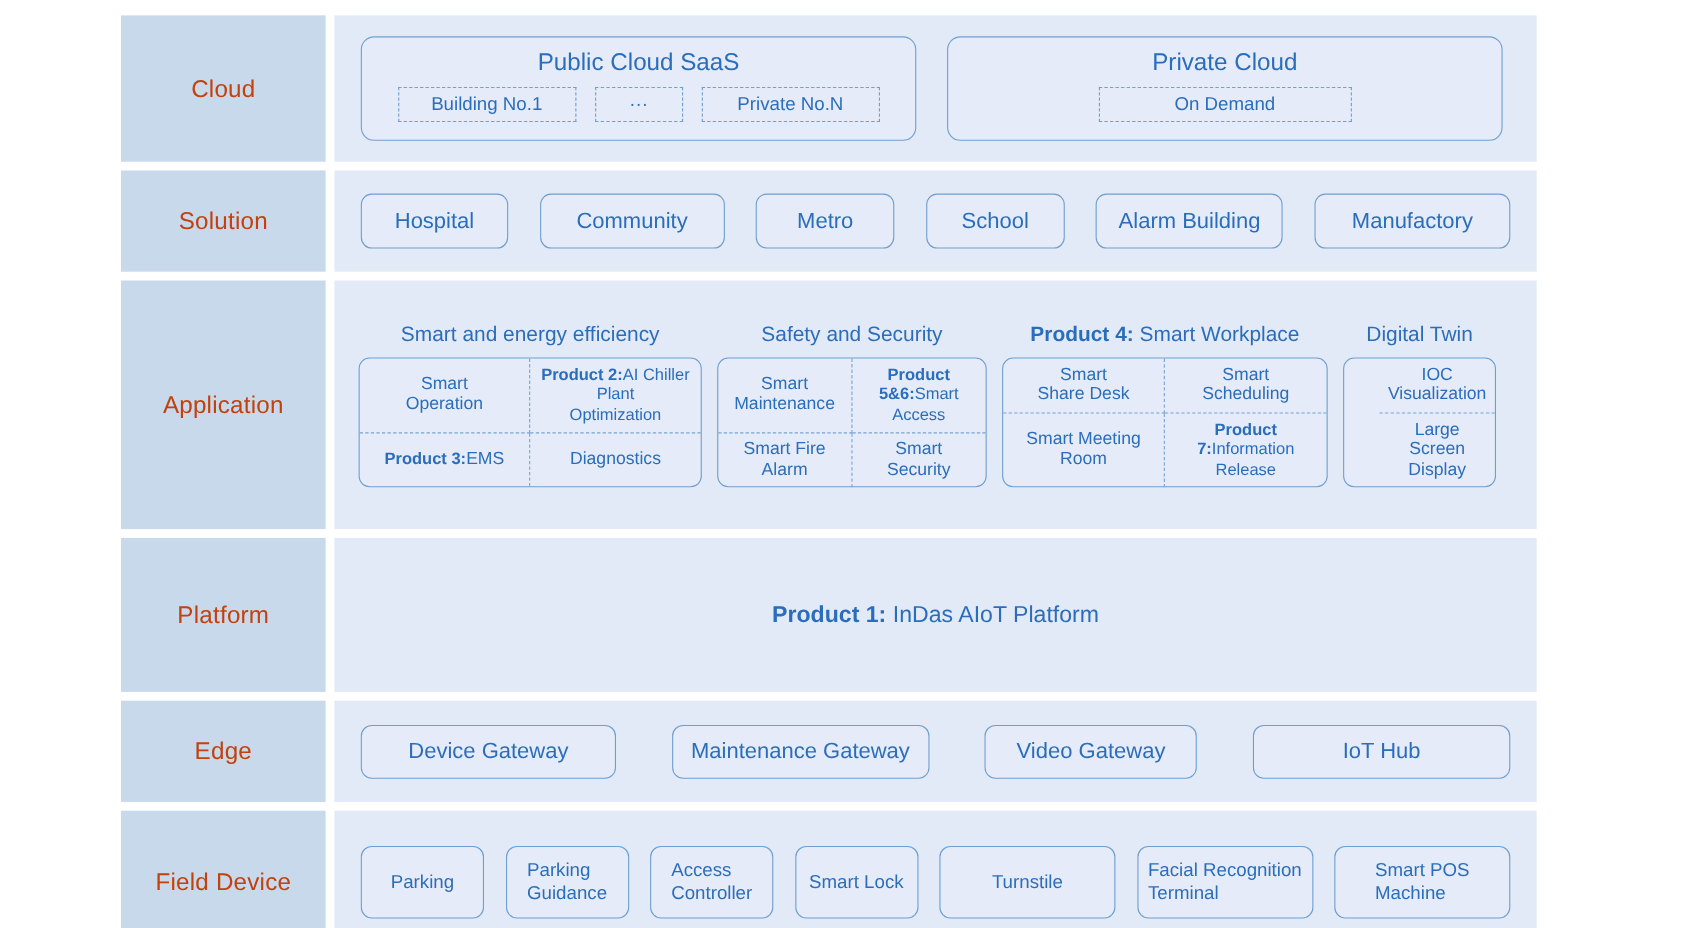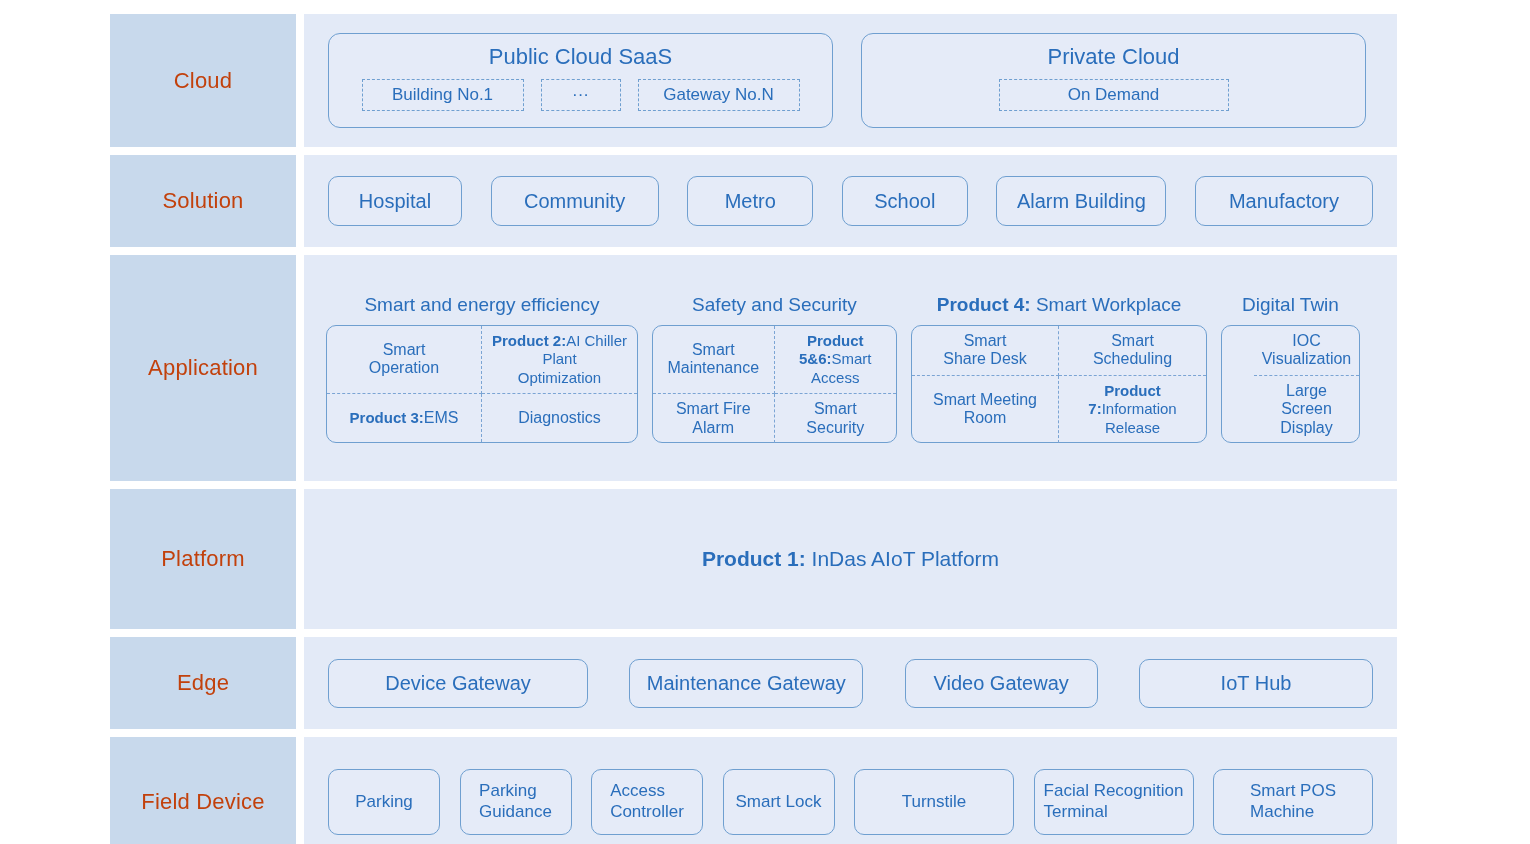--- a/index.html
+++ b/index.html
@@ -214,21 +214,21 @@
   
   .row-edge .layer-body {
     height: 92px;
     padding: 0 24px;
     justify-content: space-between;
   }
   .row-edge .pill {
     height: 49px;
     font-size: 20px;
   }
-  .edge-device { width: 260px; }
+  .edge-device { width: 232px; }
   .edge-app { width: 234px; }
   .edge-video { width: 193px; }
   .edge-iot { width: 234px; }
 
   
   .row-field .layer-body {
     height: 130px;
     padding: 0 24px;
     justify-content: space-between;
   }
@@ -252,21 +252,21 @@
 
   <div class="layer-row row-cloud">
     <div class="layer-label">Cloud</div>
     <div class="layer-body">
 
       <div class="cloud-card public">
         <div class="cloud-title">Public Cloud SaaS</div>
         <div class="cloud-sub-row">
           <div class="dashed-box b1">Building No.1</div>
           <div class="dashed-box bdots">···</div>
-          <div class="dashed-box bn">Gateway No.N</div>
+          <div class="dashed-box bn">Private No.N</div>
         </div>
       </div>
 
       <div class="cloud-card private">
         <div class="cloud-title">Private Cloud</div>
         <div class="cloud-sub-row">
           <div class="dashed-box ondemand">On Demand</div>
         </div>
       </div>
 

